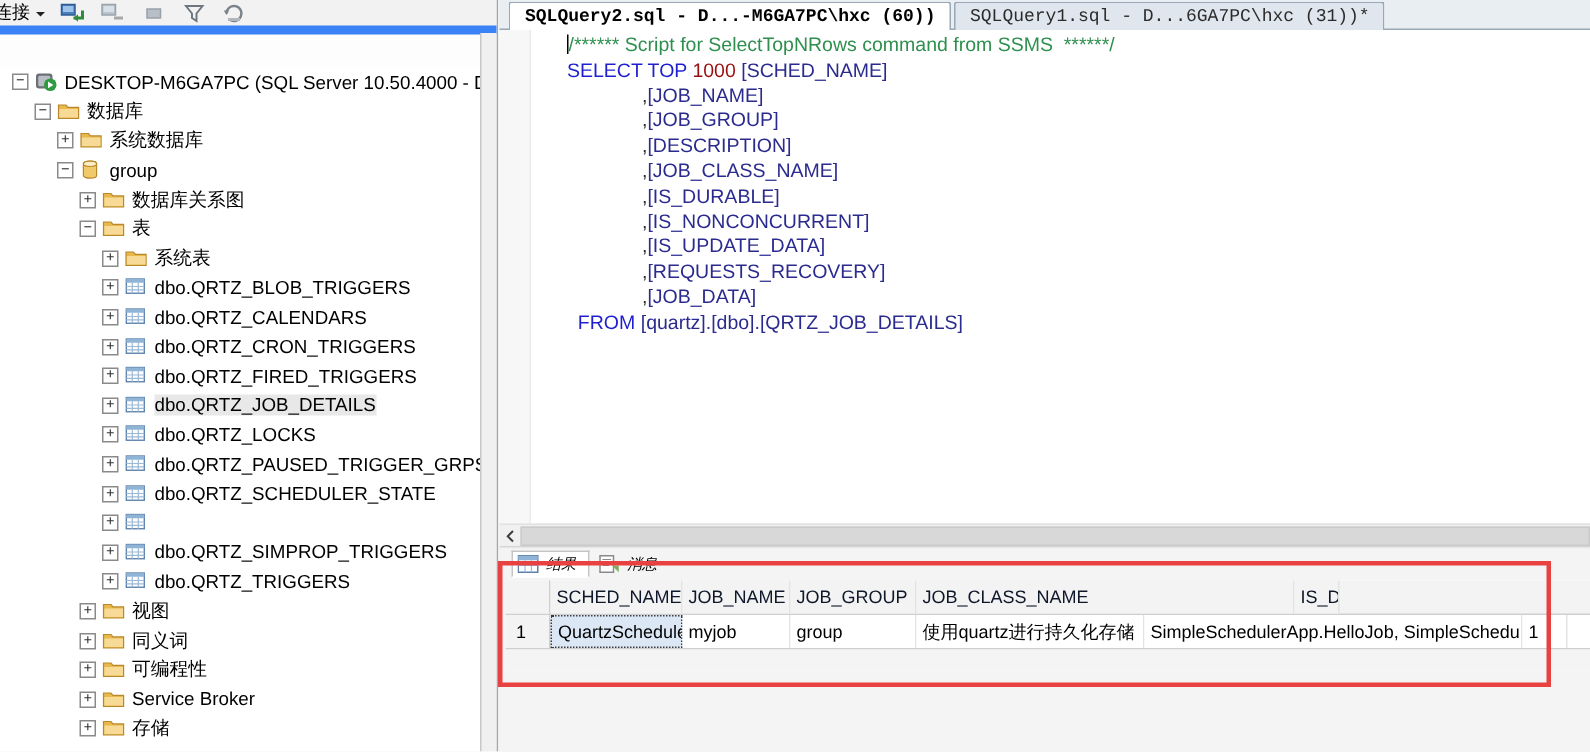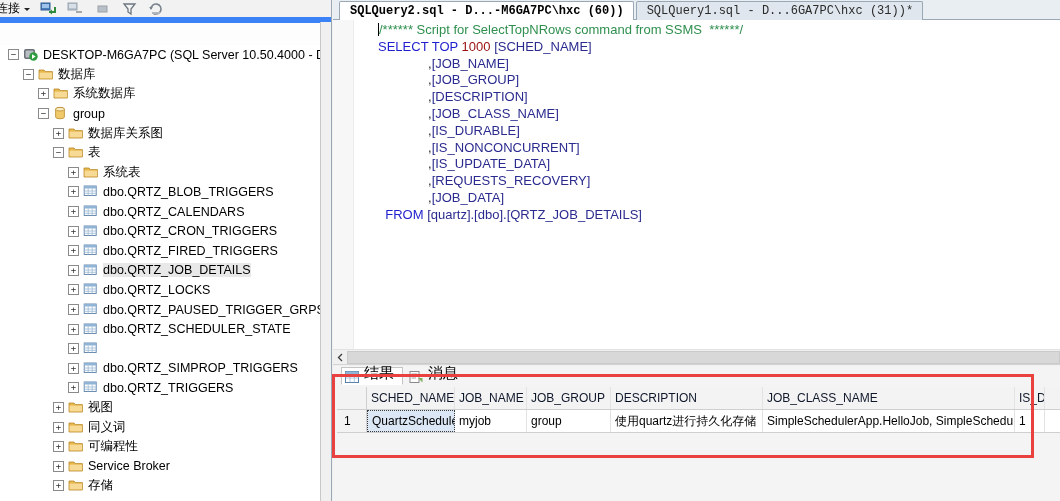--- a/index.html
+++ b/index.html
@@ -119,21 +119,21 @@
   }
   .hs-arrow { width: 14px; height: 14px; display:flex; align-items:center; justify-content:center; background: #f0f0f0; }
   .hs-track { flex: 1; height: 13px; background: #d8d8d8; border: 1px solid #cacaca; box-sizing: border-box; }
 
   
   .results {
     position: absolute; left: 0; right: 0; top: 366px; bottom: 0;
     background: #f4f4f4;
   }
   .res-tabs { height: 20px; display: flex; align-items: center; padding-left: 8px; gap: 2px; background: #f4f4f4; }
-  .res-tab { display: flex; align-items: flex-end; gap: 4px; padding: 1px 8px 1px 3px; font-size: 15px; height: 18px; box-sizing: border-box; }
+  .res-tab { display: flex; align-items: flex-end; gap: 4px; padding: 1px 8px 1px 3px; font-size: 10px; height: 18px; box-sizing: border-box; font-style: italic; }
   .res-tab.active { background: #ffffff; border: 1px solid #c4c4c4; border-bottom-color: #fff; }
   .res-tab.inactive { border: 1px solid transparent; }
 
   .grid { position: absolute; left: 4px; right: 0; top: 21px; background: #fff; }
   .grid-row { display: flex; height: 22px; align-items: stretch; }
   .grid-head { background: #f3f3f3; border-bottom: 1px solid #cfcfcf; }
   .gcell {
     border-right: 1px solid #e3e3e3;
     font-size: 12px; display: flex; align-items: center;
     padding: 0 4px; box-sizing: border-box; overflow: hidden; white-space: nowrap;
@@ -448,21 +448,20 @@
               </svg></span>
             <span>消息</span>
           </div>
         </div>
       <div class="grid">
         <div class="grid-row grid-head" id="grid-head">
             <div class="gcell rowhdr" style="width: 30px;"></div>
             <div class="gcell" style="width: 88px;">SCHED_NAME</div>
             <div class="gcell" style="width: 72px;">JOB_NAME</div>
             <div class="gcell" style="width: 84px;">JOB_GROUP</div>
-            <div class="gcell" style="width: 152px;">DESCRIPTION</div>
             <div class="gcell" style="width: 252px;">JOB_CLASS_NAME</div>
             <div class="gcell" style="width: 30px;">IS_D</div>
           </div>
         <div class="grid-body" id="grid-body">
             <div class="grid-row">
               <div class="gcell rowhdr" style="width: 30px;">1</div>
               <div class="gcell focused" style="width: 88px;">QuartzScheduler</div>
               <div class="gcell" style="width: 72px;">myjob</div>
               <div class="gcell" style="width: 84px;">group</div>
               <div class="gcell" style="width: 152px;">使用quartz进行持久化存储</div>

